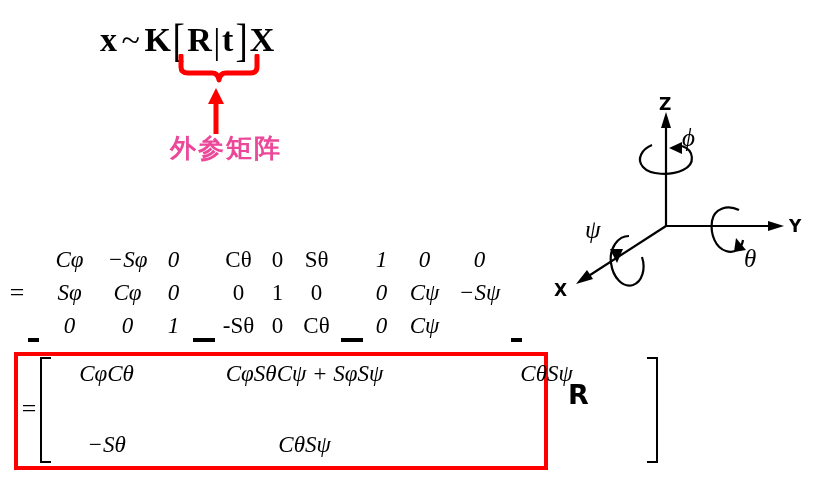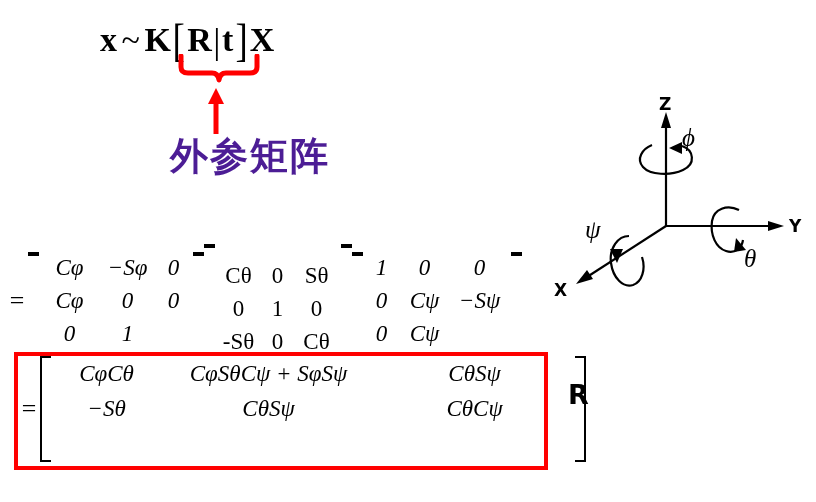--- a/index.html
+++ b/index.html
@@ -60,23 +60,23 @@
   }
   #red-arrow-svg {
     position: absolute;
     left: 203px;
     top: 88px;
   }
   #annotation-text {
     position: absolute;
     left: 170px;
     top: 131px;
-    color: #4c1d95;
+    color: #ec4899;
     font-family: "DejaVu Sans", sans-serif;
-    font-size: 38px;
+    font-size: 26px;
     font-weight: bold;
     letter-spacing: 2px;
     white-space: nowrap;
   }
 
   
   #rot-line {
     position: absolute;
     left: 12px;
     top: 204px;
@@ -99,21 +99,21 @@
     white-space: nowrap;
   }
   .eqsign {
     font-family: "Liberation Serif", serif;
     font-style: italic;
     font-size: 26px;
     padding-right: 2px;
   }
   .matrix {
     display: inline-flex;
-    align-items: flex-start;
+    align-items: flex-end;
   }
   .mbracket {
     width: 9px;
     border-top: 2px solid #000;
     border-bottom: 2px solid #000;
   }
   .mbracket.left  { border-left: 2px solid #000; margin-right: 2px; }
   .mbracket.right { border-right: 2px solid #000; margin-left: 2px; }
   .mgrid {
     display: grid;
@@ -125,21 +125,21 @@
     text-align: center;
     padding: 4px 6px;
     line-height: 1.08;
     white-space: nowrap;
   }
   .m1 .mgrid { grid-template-columns: 58px 58px 34px; }
   .m2 .mgrid { grid-template-columns: 44px 34px 44px; }
   .m3 .mgrid { grid-template-columns: 34px 52px 58px; }
 
   
-  .m2 .mgrid { font-style: normal; margin-top: 16px; }
+  .m2 .mgrid { font-style: normal; }
   .m2 .mgrid .cell { font-style: normal; }
 
   
   #result-box {
     position: absolute;
     left: 14px;
     top: 352px;
     width: 534px;
     height: 118px;
     border: 4px solid #ff0000;
@@ -152,20 +152,21 @@
     display: flex;
     align-items: center;
     white-space: nowrap;
   }
   .rgrid {
     display: grid;
     grid-template-columns: 108px 216px 196px;
     font-family: "Liberation Serif", serif;
     font-style: italic;
     font-size: 23px;
+    gap: 36px;
   }
   .rgrid .cell {
     text-align: center;
     padding: 5px 4px;
     line-height: 1.1;
     white-space: nowrap;
   }
   #r-label {
     position: absolute;
     left: 568px;
@@ -219,20 +220,21 @@
 
   <div id="matrix-row">
     <span class="eqsign">=</span>
 
     <span class="matrix m1">
       <span class="mbracket left"></span>
       <span class="mgrid">
         <span class="cell">Cφ</span>
         <span class="cell">−Sφ</span>
         <span class="cell">0</span>
+        <span class="cell">Sφ</span>
         <span class="cell">Cφ</span>
         <span class="cell">0</span>
         <span class="cell">0</span>
         <span class="cell">0</span>
         <span class="cell">1</span>
       </span>
       <span class="mbracket right"></span>
     </span>
 
     <span class="matrix m2">
@@ -272,21 +274,20 @@
   <div id="result-row">
     <span class="eqsign">=</span>
     <span class="matrix">
       <span class="mbracket left" style="height:102px;"></span>
       <span class="rgrid">
         <span class="cell">CφCθ</span>
         <span class="cell">CφSθCψ + SφSψ</span>
         <span class="cell">CθSψ</span>
         <span class="cell">−Sθ</span>
         <span class="cell">CθSψ</span>
-        <span class="cell">CθCψ</span>
       </span>
       <span class="mbracket right" style="height:102px;"></span>
     </span>
   </div>
 
   <div id="r-label">R</div>
 
   <div id="axes-diagram">
     <svg width="286" height="230" viewBox="0 0 286 230">
 

